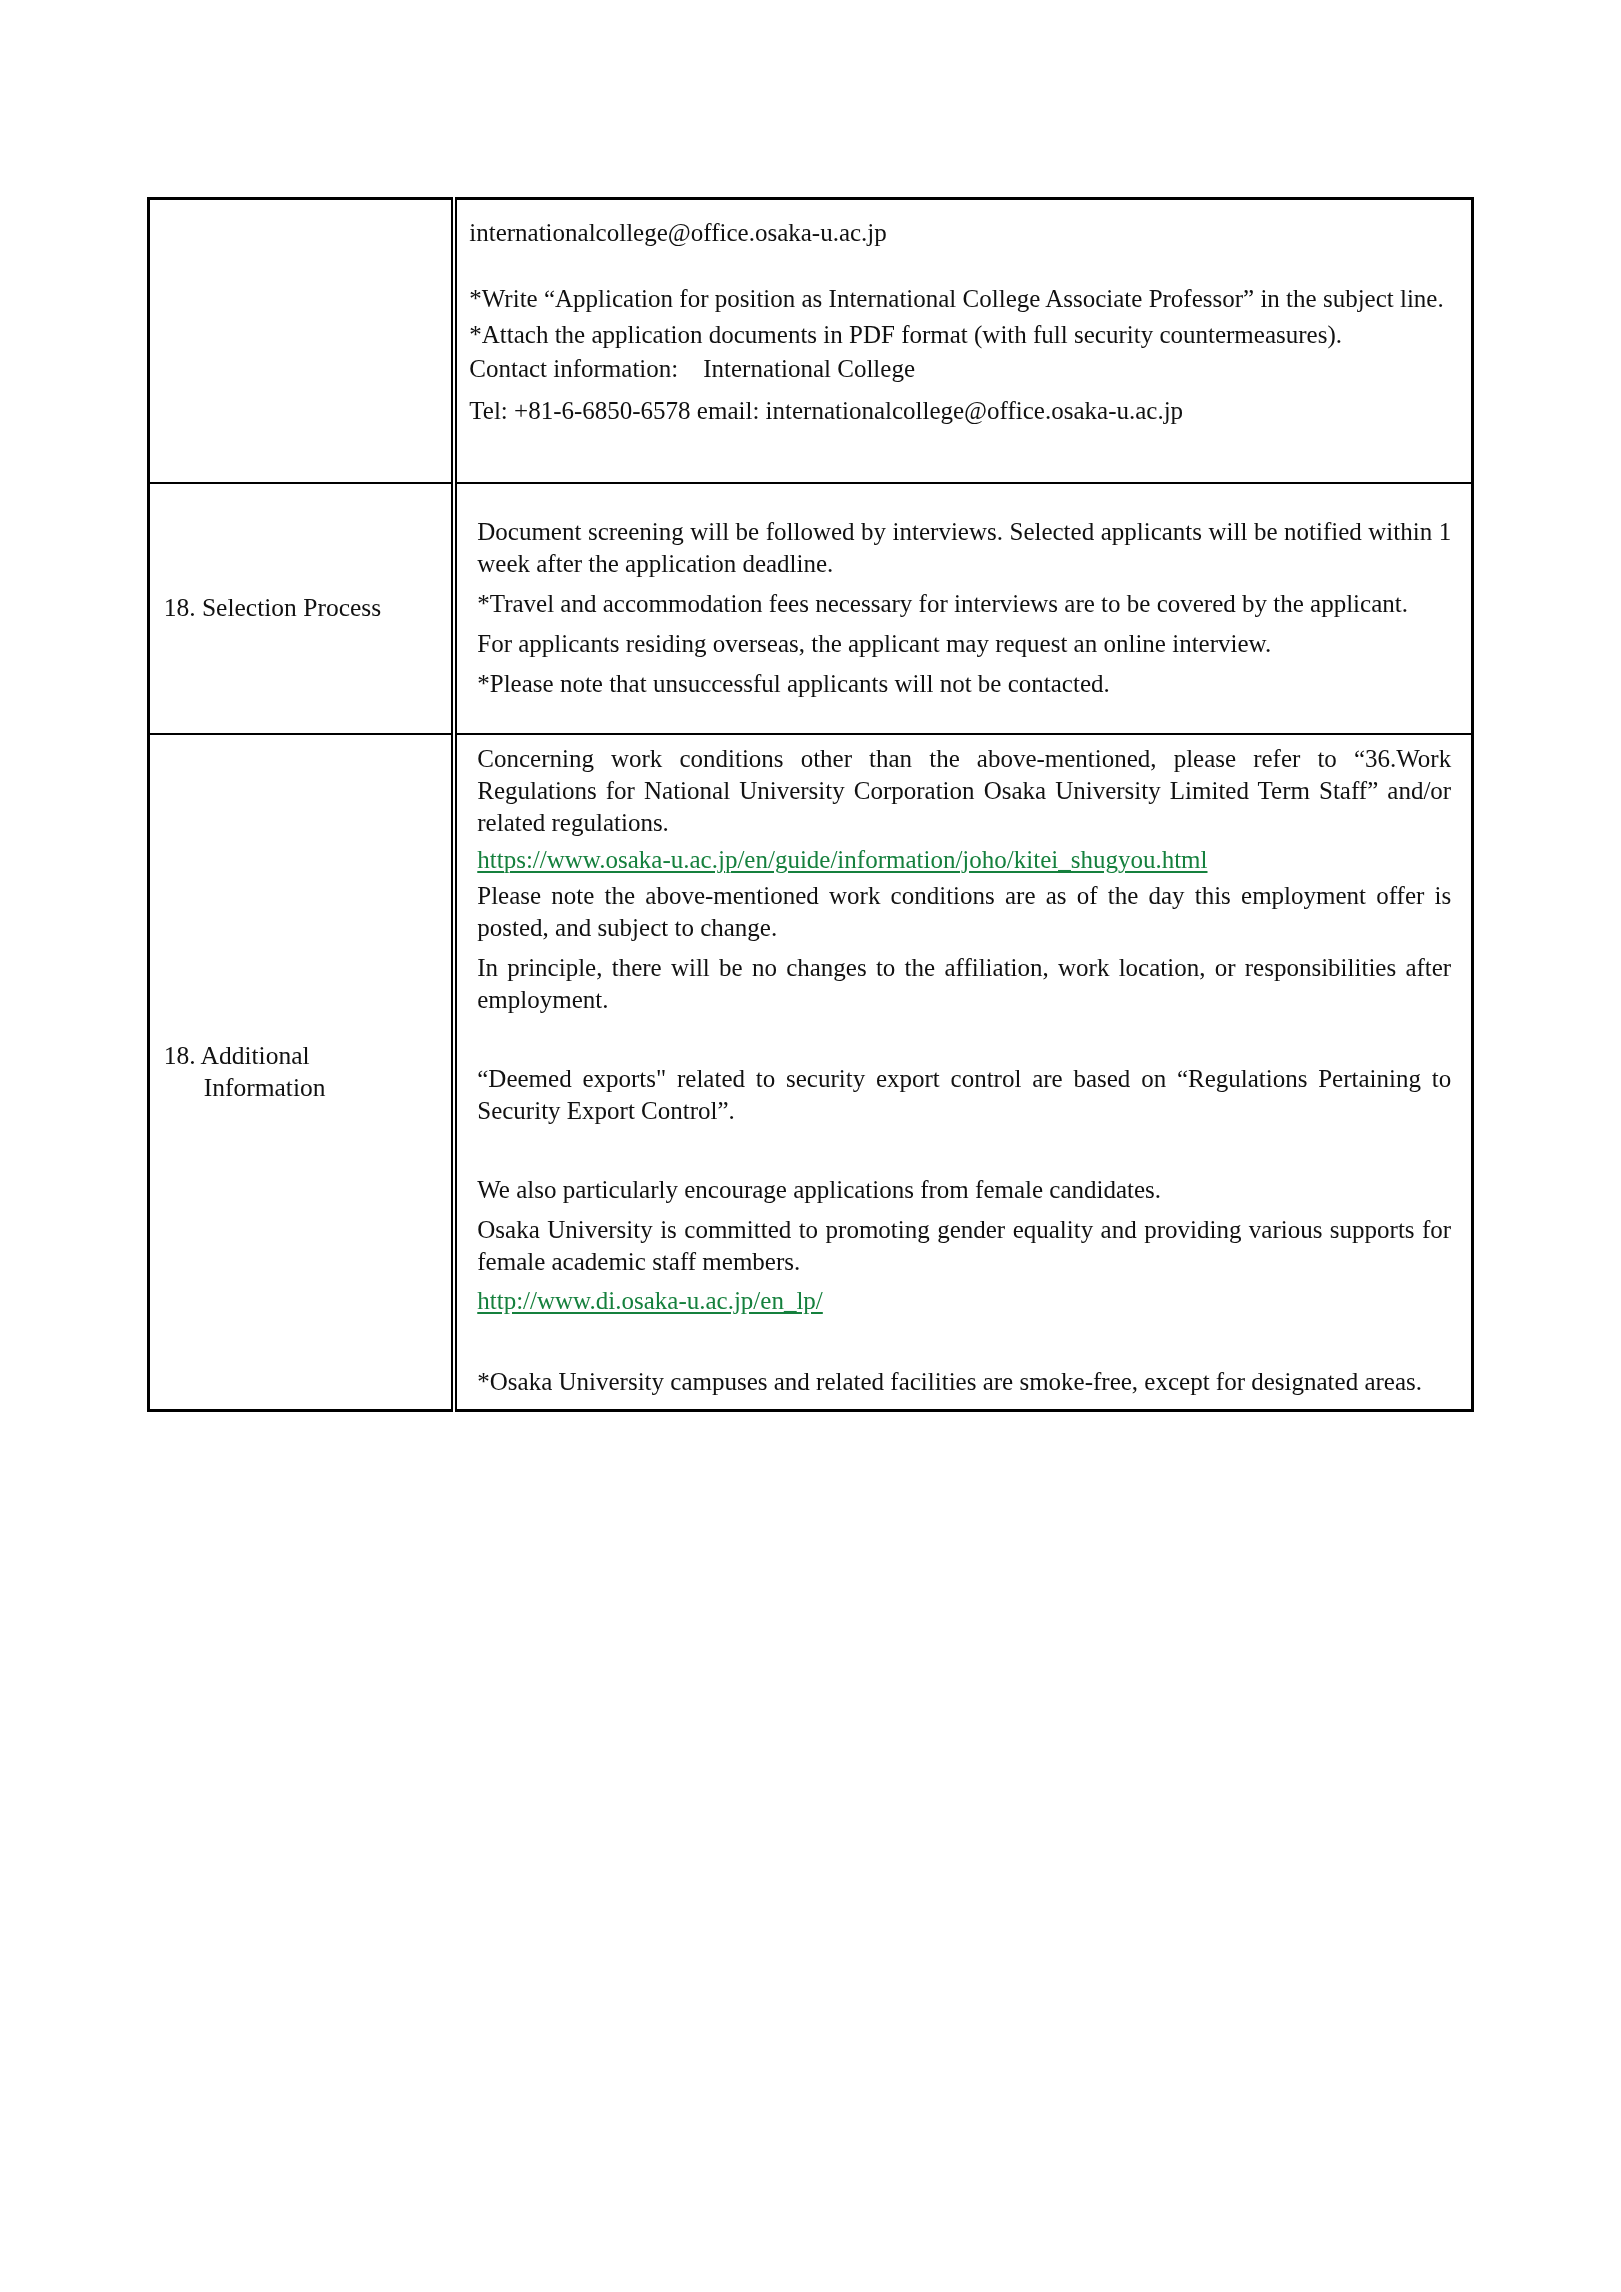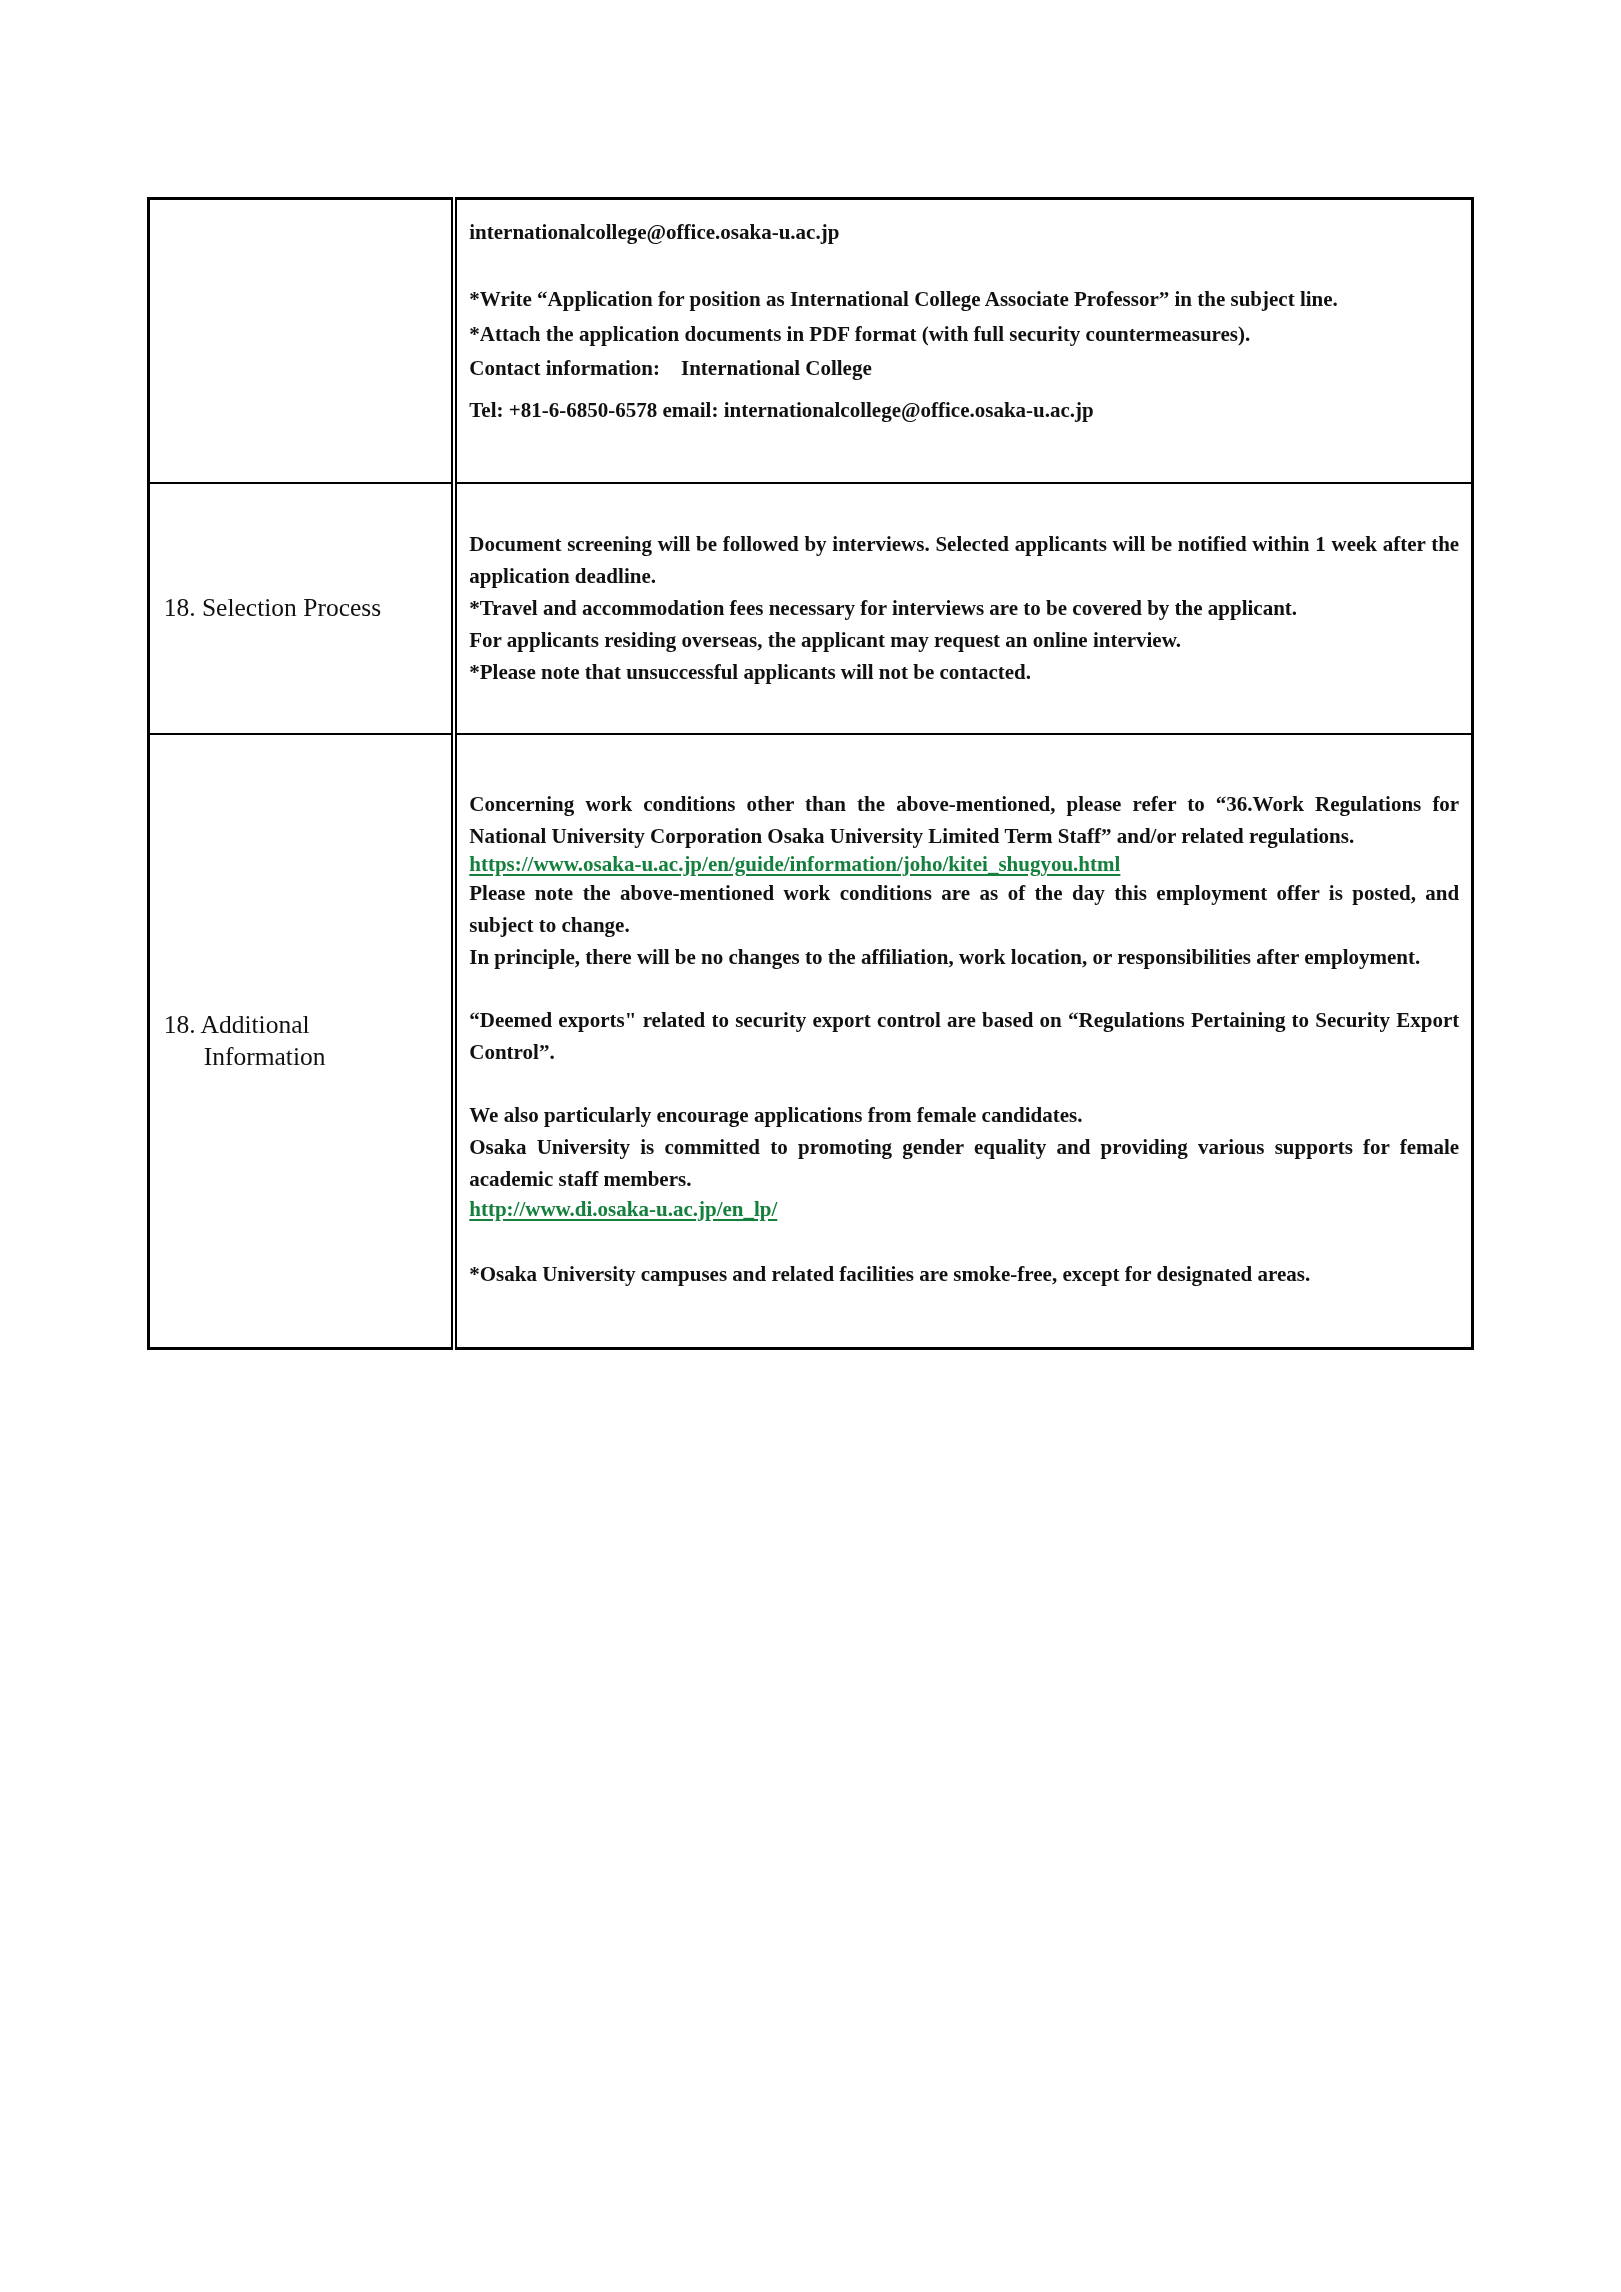--- a/index.html
+++ b/index.html
@@ -38,30 +38,29 @@
     }
     td.label-cell {
       width: 281px;
       border-right: 6.9px double #000;
       font-size: 25.5px;
       line-height: 32px;
       padding-left: 13.7px !important;
       padding-right: 5.9px !important;
     }
     td.content-cell {
-      font-size: 21px;
+      font-size: 25px;
       line-height: 32px;
       padding-left: 12.7px !important;
       padding-right: 11.8px !important;
-      font-weight: bold;
     }
     .label-num { display: inline; }
     .label-line2 { display: block; padding-left: 40px; }
 
-    .p { margin: 0; }
+    .p { margin: 8px; }
     .justify { text-align: justify; text-align-last: left; }
     .blank { height: 31px; }
 
     a.doc-link {
       color: #15803d;
       text-decoration: underline;
       text-decoration-thickness: 2px;
       text-underline-offset: 2.9px;
     }
 

